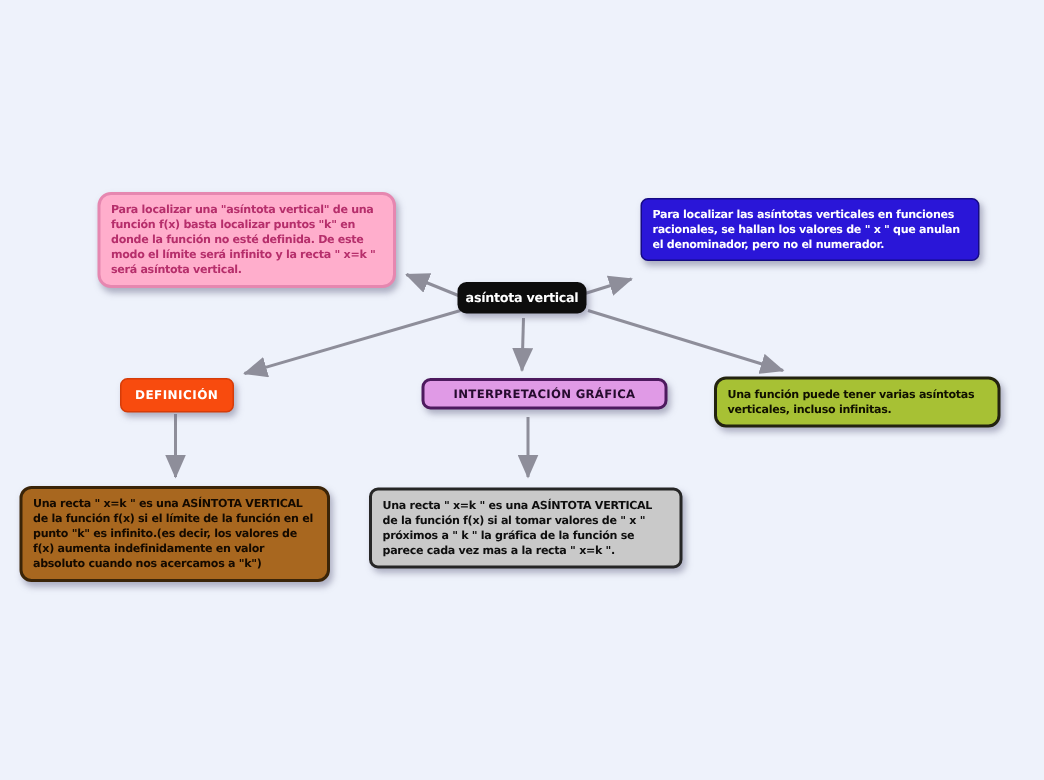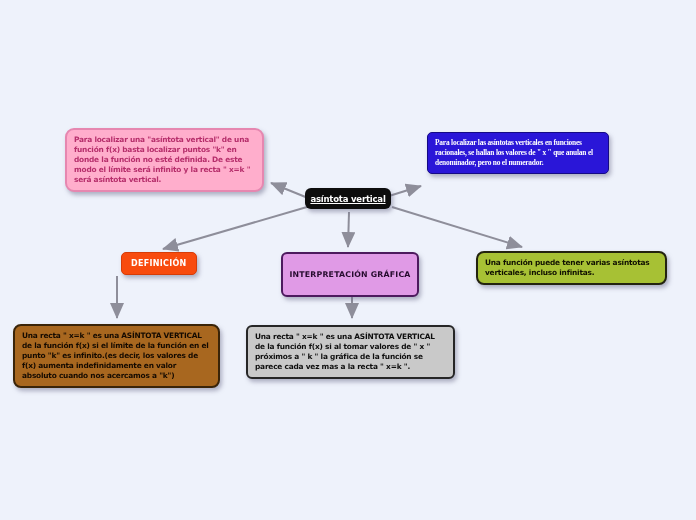--- a/index.html
+++ b/index.html
@@ -14,47 +14,47 @@
   .node{
     position:absolute;box-sizing:border-box;z-index:2;
     font-weight:bold;letter-spacing:-0.2px;
     box-shadow:2px 3px 4px rgba(110,110,140,0.5);
   }
   .note{font-size:7.4px;line-height:10px;padding:5px 7px;border-radius:9px;}
   .node-central{
     left:305px;top:188px;width:86px;height:21px;
     background:var(--central_bg,#0d0d0d);color:#fff;
     border-radius:6px;font-size:8.5px;
-    display:flex;align-items:center;justify-content:center;white-space:nowrap;text-decoration:underline;
+    display:flex;align-items:center;justify-content:center;white-space:nowrap;
   }
   .node-pink{
     left:65px;top:128px;width:199px;
     background:var(--pink_bg,#ffaecc);
     border:2px solid var(--pink_border,#e687b0);
     color:var(--pink_text,#b62e6b);
   }
   .node-blue{
-    left:427px;top:132px;width:182px;
+    left:427px;top:132px;width:226px;
     background:var(--blue_bg,#2a16d8);
     border:1px solid var(--blue_border,#150a85);
-    color:#ffffff;border-radius:5px;font-family:Liberation Serif, serif;
+    color:#ffffff;border-radius:5px;
   }
   .node-definicion{
     left:80px;top:252px;
     background:var(--definicion_bg,#f84b0e);
     border:1px solid #d63c08;
     color:#fff;border-radius:5px;font-size:8px;letter-spacing:.3px;
-    padding:6px 9px;white-space:nowrap;margin-left:41px;
+    padding:6px 9px;white-space:nowrap;
   }
   .node-interpretacion{
-    left:281px;top:252px;width:138px;
+    left:281px;top:252px;width:164px;
     background:var(--interpretacion_bg,#e09ae6);
     border:2px solid var(--interpretacion_border,#4d1a5e);
     color:#260b2e;border-radius:6px;font-size:7.8px;letter-spacing:.2px;
-    padding:16px 4px;text-align:center;white-space:nowrap;
+    padding:4px 4px;text-align:center;white-space:nowrap;
   }
   .node-olive{
     left:476px;top:251px;width:191px;
     background:var(--olive_bg,#a7c134);
     border:2px solid #23230f;color:#101000;border-radius:8px;
   }
   .node-brown{
     left:13px;top:324px;width:207px;
     background:var(--brown_bg,#a8671f);
     border:2px solid #3a2408;color:#140a00;border-radius:8px;

